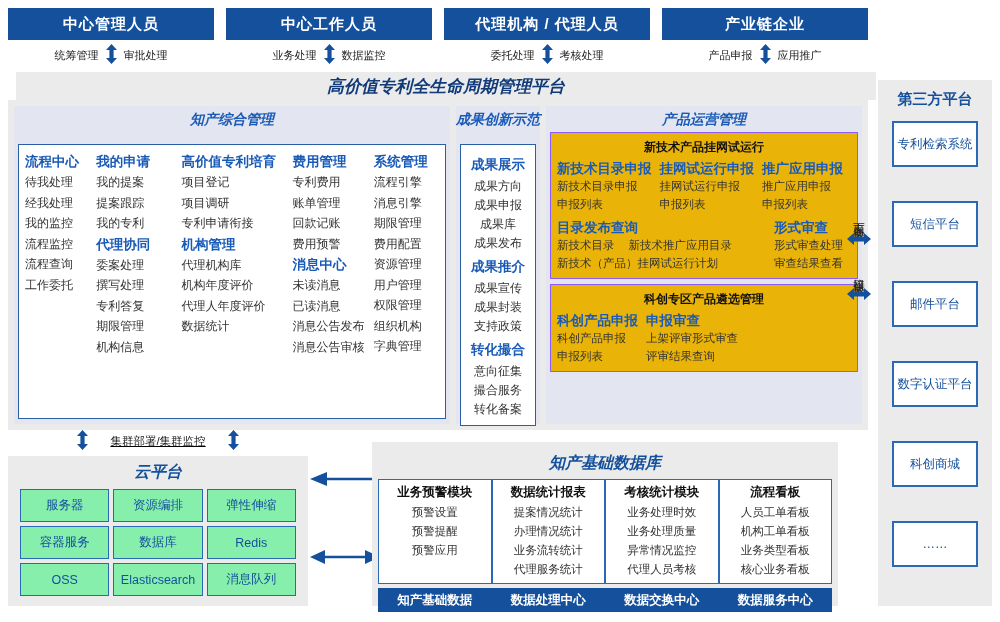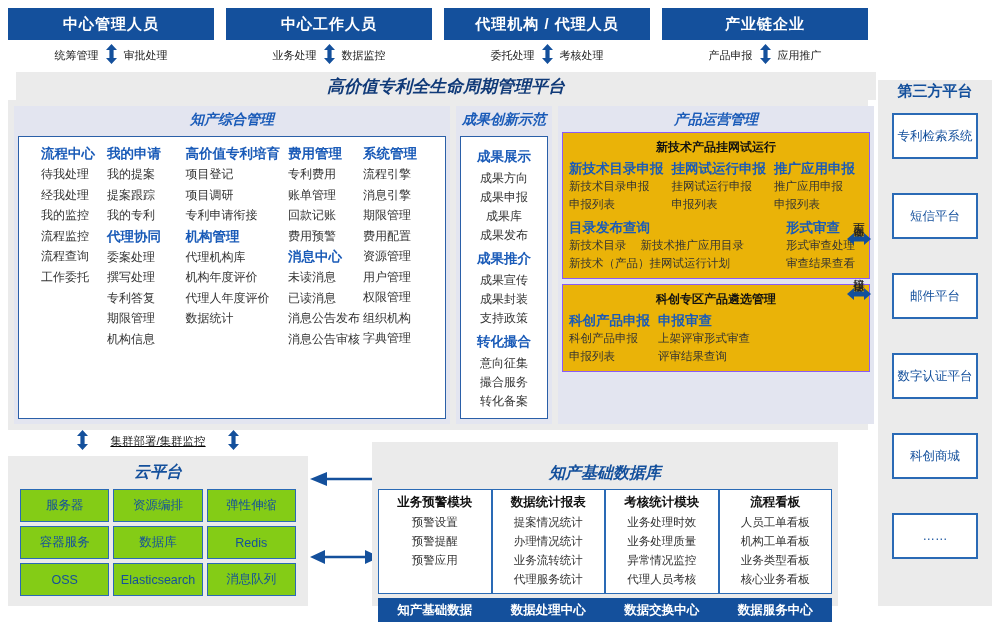--- a/index.html
+++ b/index.html
@@ -21,22 +21,22 @@
   
   .plat-title { position:absolute; left:16px; top:72px; width:860px; height:28px;
                 background:#ebebeb; color:#103a78; font-size:17px; font-weight:bold;
                 font-style:italic; display:flex; align-items:center; justify-content:center; }
   
   .main-panel { position:absolute; left:8px; top:100px; width:860px; height:330px;
                 background:#ebebeb; padding:6px; display:flex; gap:6px; }
   .sect { background:#e3e5f0; display:flex; flex-direction:column; }
   .sect-title { color:#1a5bb8; font-size:14px; font-weight:bold; font-style:italic;
                 text-align:center; padding:5px 0 3px; }
-  .sect-body { flex:1; background:#fff; border:1px solid #2a5fa8; margin:4px 4px 5px;
-               padding:6px 16px; }
+  .sect-body { flex:1; background:#fff; border:1px solid #2a5fa8; margin:12px 4px 5px;
+               padding:6px 0; }
   .s-zc { width:436px; }
   .s-cg { width:102px; }
   .s-cp { flex:1; }
   
   .cols { display:flex; }
   .col { display:flex; flex-direction:column; }
   .grp-h { color:#1a5bb8; font-size:13.5px; font-weight:bold; line-height:21px;
            white-space:nowrap; }
   .lnk { color:#333; font-size:12px; line-height:20.5px; white-space:nowrap; }
   .zc-c1 { width:78px; padding-left:6px; }
@@ -61,41 +61,41 @@
   
   .integ { position:absolute; left:846px; top:108px; width:26px; height:315px;
            display:flex; flex-direction:column; align-items:center;
            justify-content:center; gap:6px; }
   .vtext { writing-mode:vertical-rl; font-size:11.5px; color:#222; letter-spacing:2px;
            line-height:14px; }
   .hArrow2 { width:24px; height:16px; margin:3px 0 16px; }
   
   .third { position:absolute; left:878px; top:80px; width:114px; height:526px;
            background:#ebebeb; display:flex; flex-direction:column; align-items:center; }
-  .third-title { color:#14509c; font-size:15px; font-weight:bold; padding:2px 0 12px; }
+  .third-title { color:#14509c; font-size:15px; font-weight:bold; padding:10px 0 12px; }
   .tp-box { width:86px; height:46px; border:2px solid #2a6ab5; background:#fff;
             color:#14509c; font-size:12.5px; display:flex; align-items:center;
             justify-content:center; margin-bottom:34px; }
   
   .cluster { position:absolute; left:8px; top:428px; width:300px; height:26px;
              display:flex; align-items:center; justify-content:center; gap:22px;text-decoration:underline; }
   .cluster span { font-size:11.5px; color:#222; }
   
   .cloud { position:absolute; left:8px; top:456px; width:300px; height:150px;
            background:#ebebeb; padding:4px 12px 10px; }
   .cloud-title { color:#14509c; font-size:16px; font-weight:bold; font-style:italic;
                  text-align:center; padding:2px 0 6px; }
   .cloud-grid { display:grid; grid-template-columns:repeat(3,1fr); gap:4px; }
-  .cloud-cell { height:33px; border:1px solid #2a6ab5; background:#84cc16; color:#14509c;
+  .cloud-cell { height:33px; border:1px solid #2a6ab5; background:#86efac; color:#14509c;
                 font-size:12.5px; display:flex; align-items:center; justify-content:center; }
   
   .conn { position:absolute; left:310px; top:465px; width:70px; height:110px; }
   
   .db { position:absolute; left:372px; top:442px; width:466px; height:164px;
-        background:#ebebeb; padding:20px 6px 8px; }
+        background:#ebebeb; padding:10px 6px 8px; }
   .db-title { color:#14509c; font-size:16px; font-weight:bold; font-style:italic;
               text-align:center; padding:1px 0 5px; }
   .db-cols { display:flex; gap:0;font-family:Liberation Mono, monospace; }
   .db-col { flex:1; display:flex; flex-direction:column; }
   .db-card { border:1px solid #2a6ab5; background:#fff; height:105px; padding:3px 2px; }
   .db-h { color:#111; font-size:12.5px; font-weight:bold; text-align:center;
           line-height:20px; }
   .db-l { color:#333; font-size:11.5px; text-align:center; line-height:19px; }
   .db-bar { margin-top:4px; height:24px; background:#14509c; color:#fff;
             font-size:12.5px; font-weight:bold;

